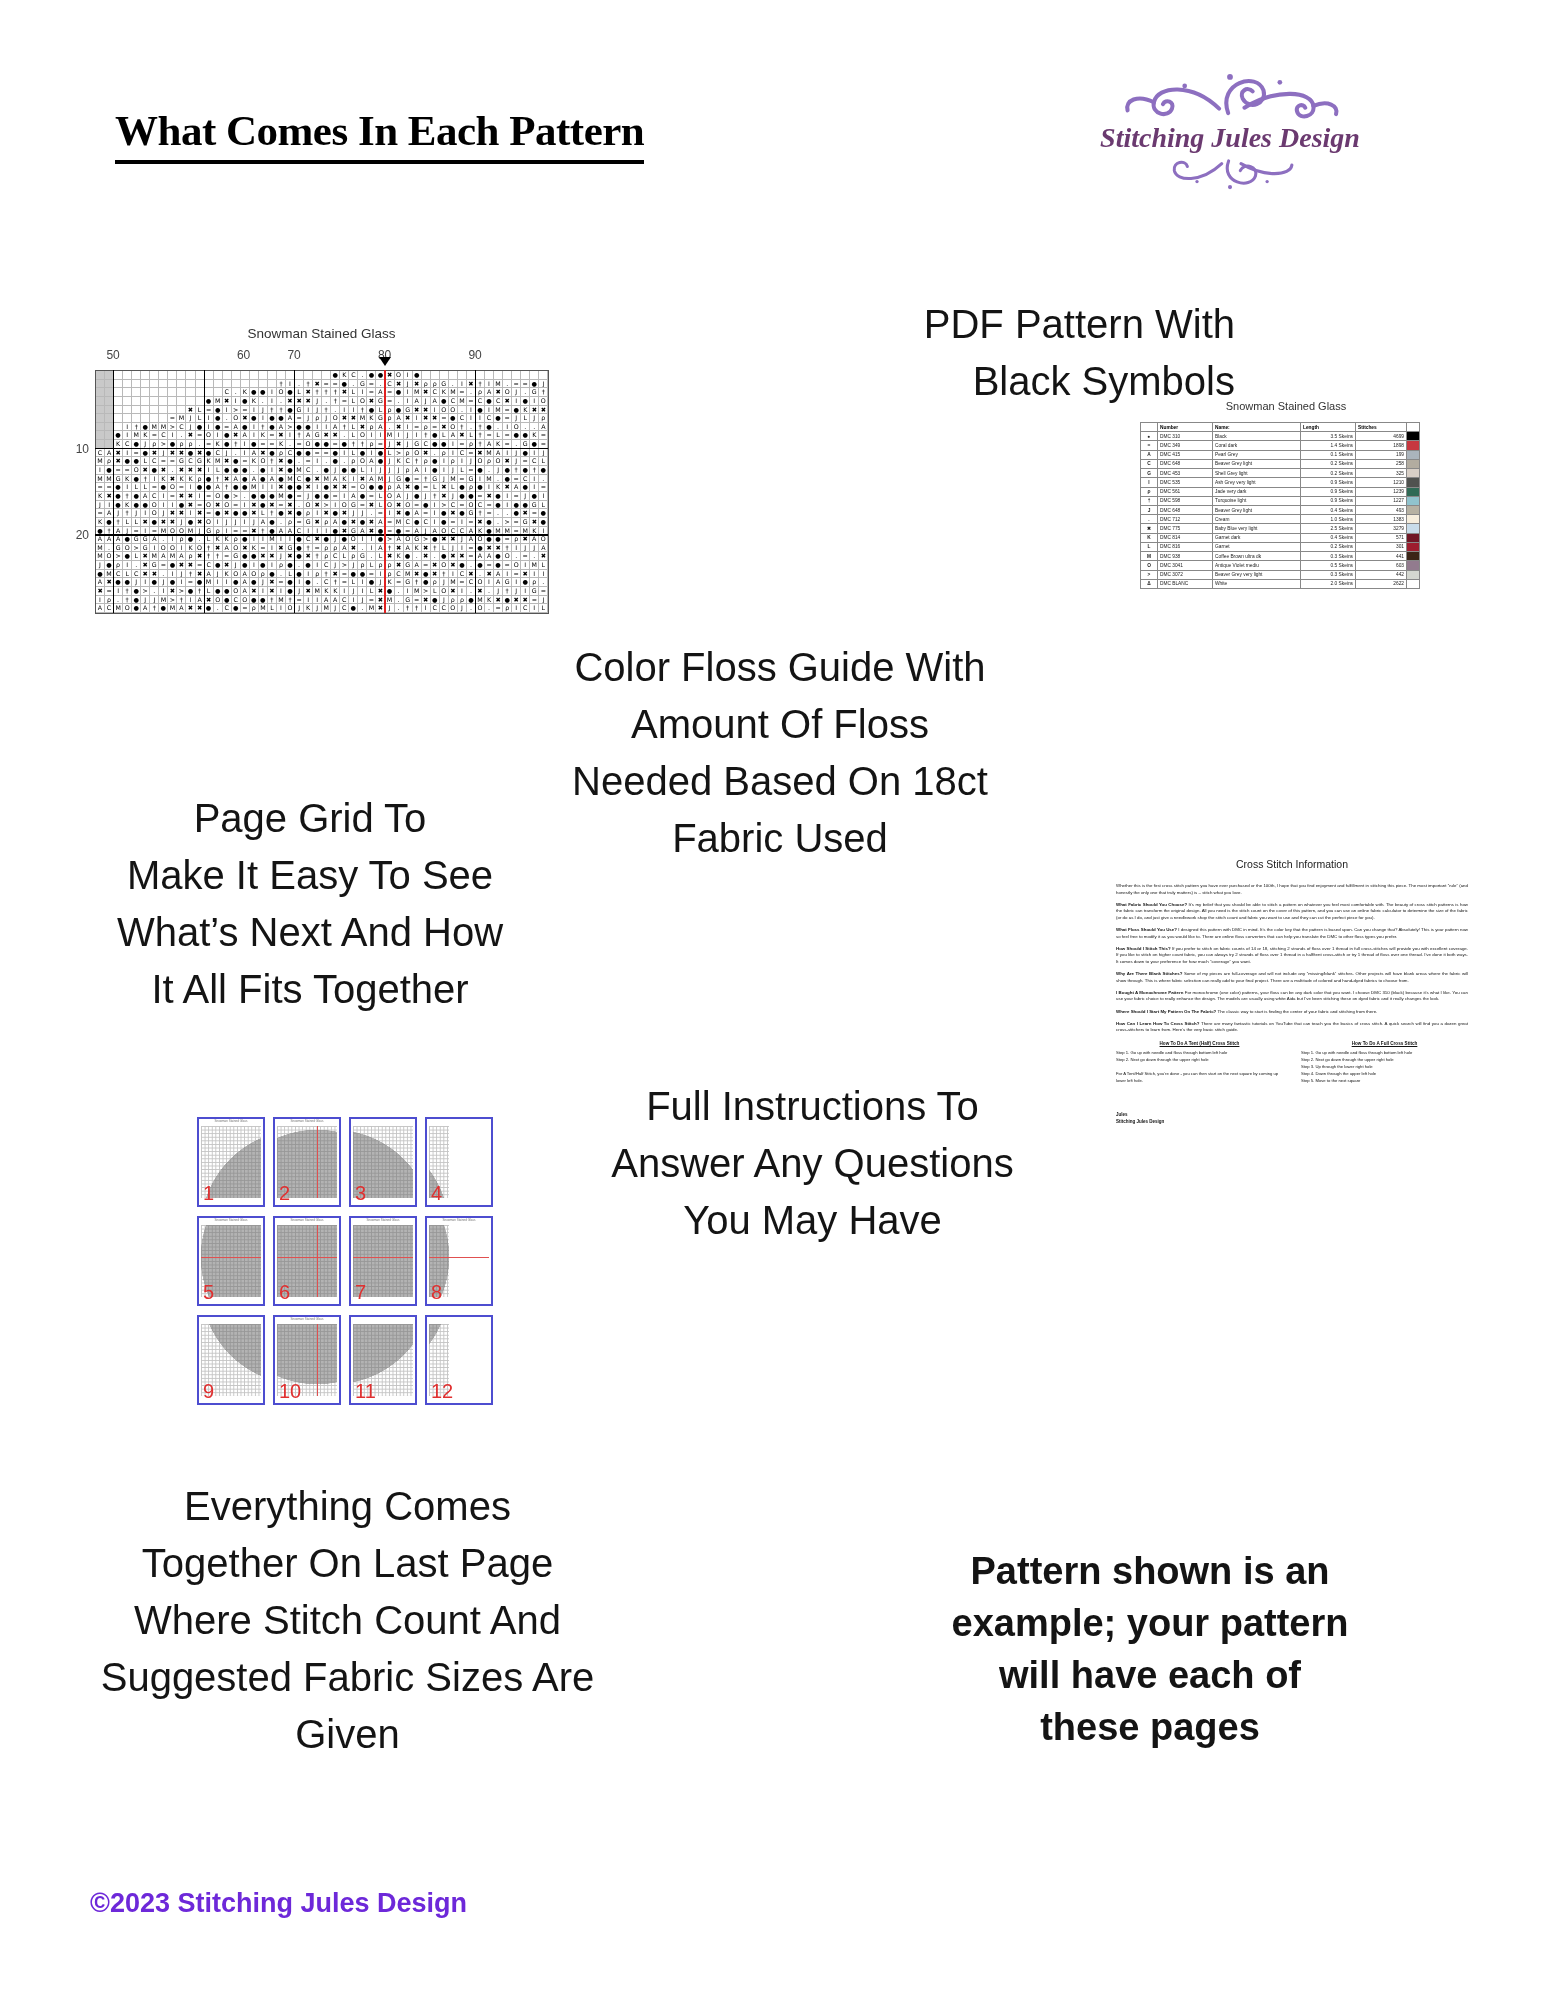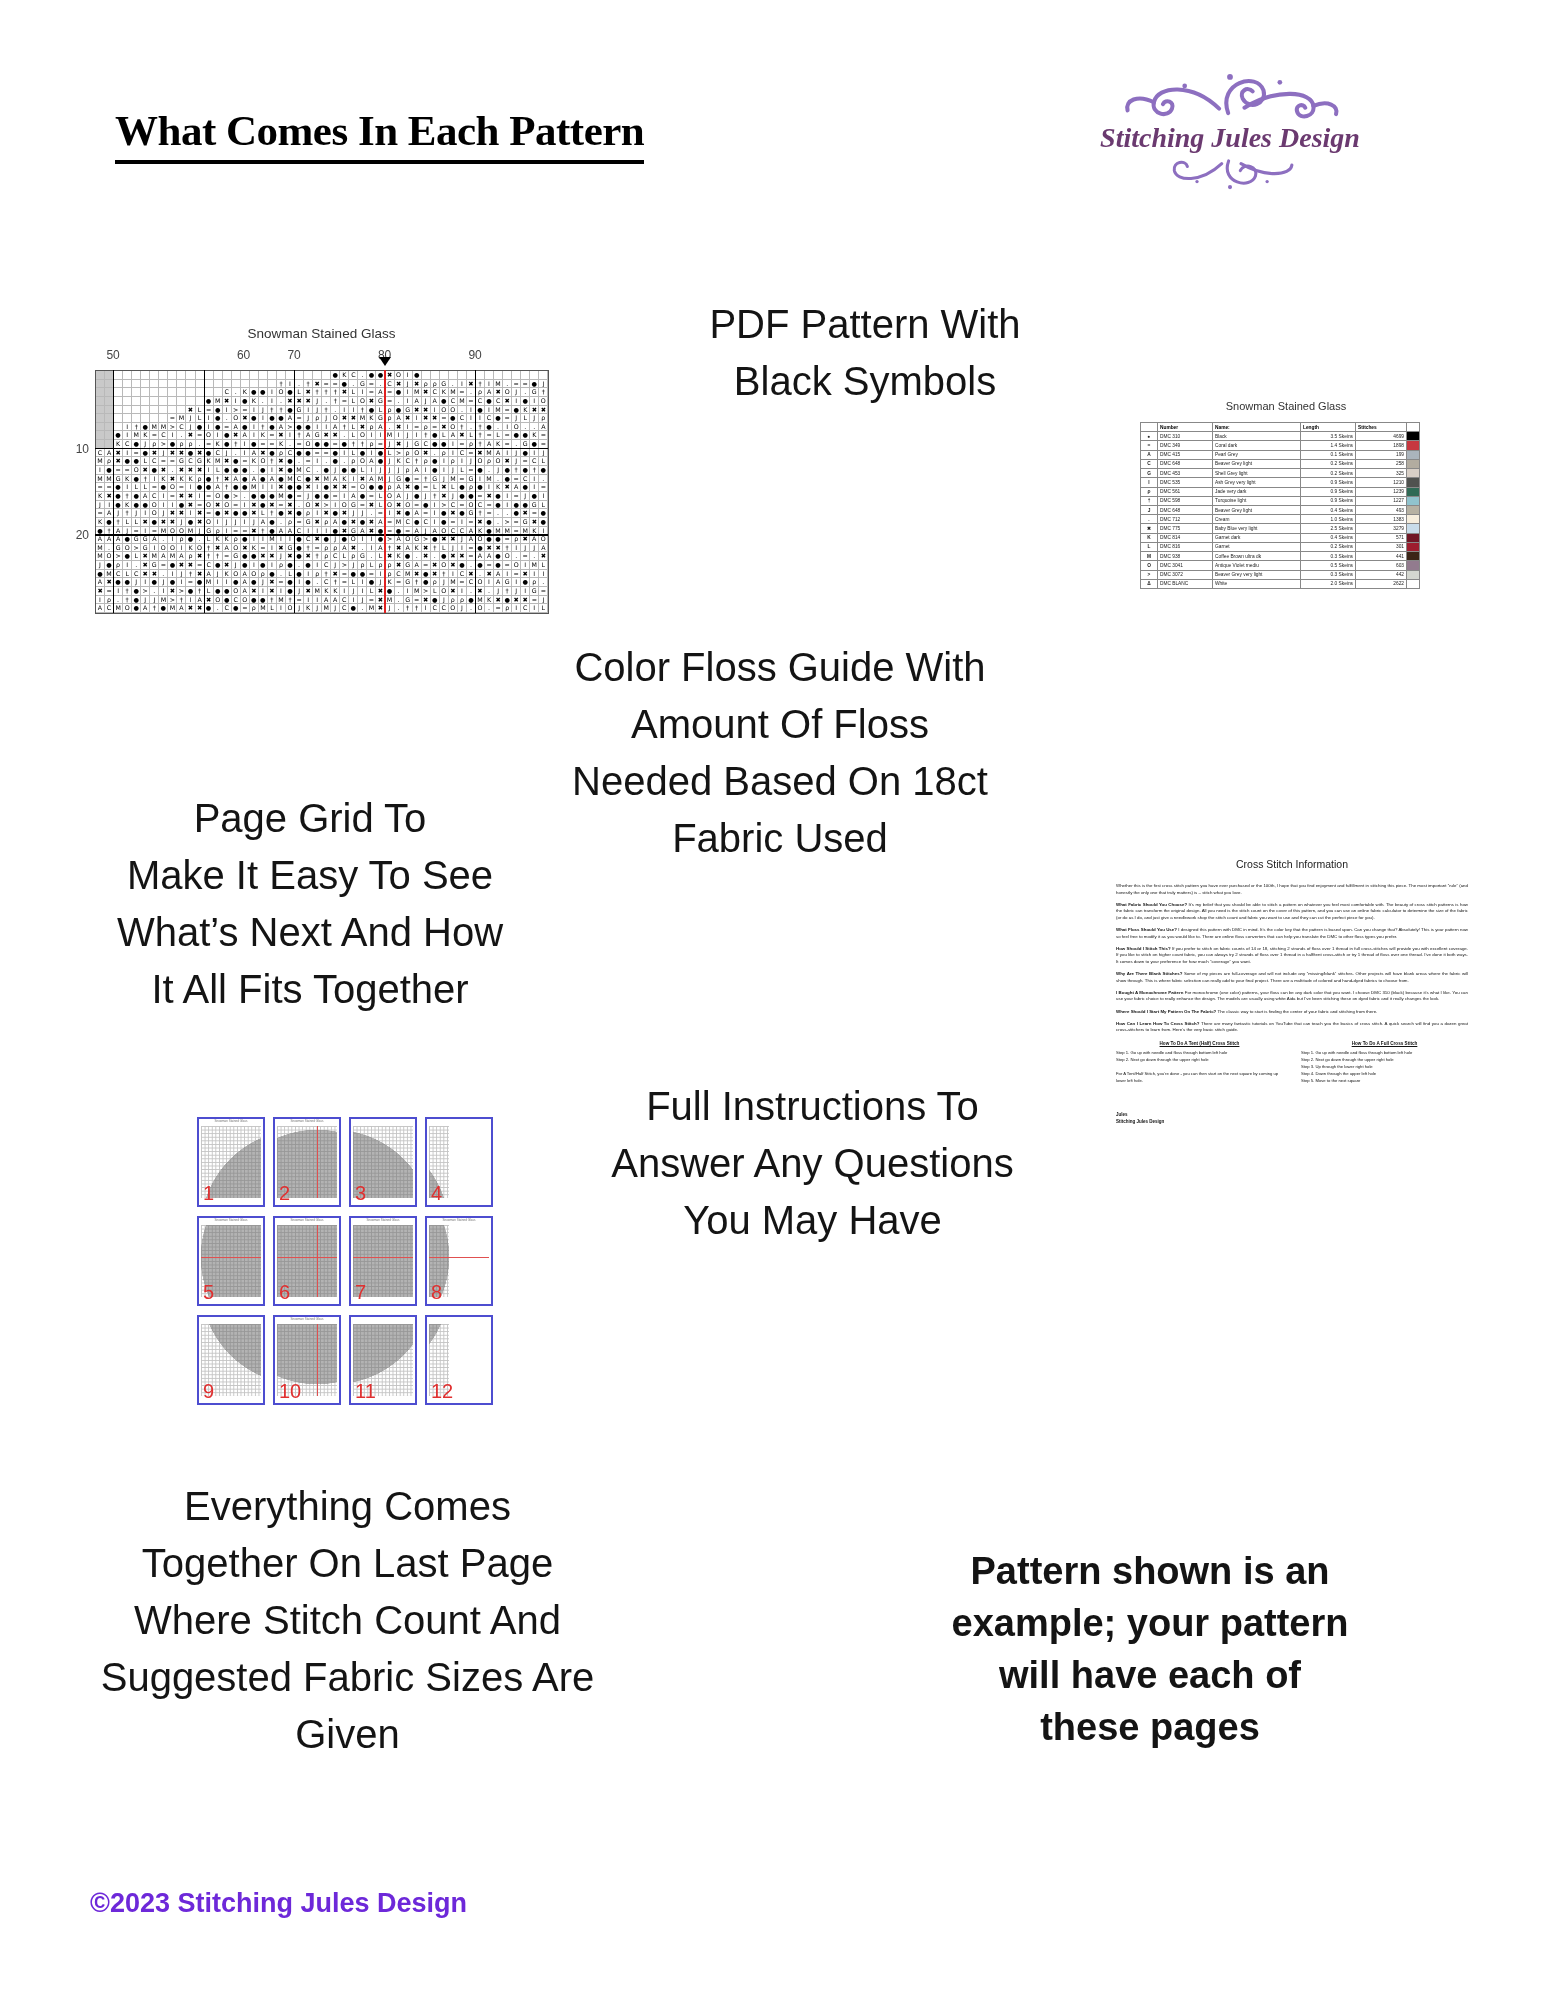--- a/index.html
+++ b/index.html
@@ -11,21 +11,21 @@
     font-weight:700;font-size:43px;letter-spacing:-0.5px;color:#000;
     border-bottom:4px solid #000;padding-bottom:5px;}
   .logo{position:absolute;left:1055px;top:66px;width:350px;text-align:center;}
   .logo-text{font-family:"Liberation Serif",serif;font-style:italic;font-weight:700;
     font-size:28px;color:#6b3a70;line-height:1;text-align:center;}
   .logo svg{display:block;margin:0 auto;}
 
   
   .big-text{position:absolute;font-size:40px;line-height:57px;text-align:center;
     white-space:pre-line;color:#141414;}
-  #pdf-text{left:495px;top:296px;width:740px;}
+  #pdf-text{left:495px;top:296px;width:740px;text-align:right;}
   #floss-text{left:410px;top:627px;width:740px;margin-top:12px;}
   #pagegrid-text{left:0px;top:748px;width:620px;margin-top:42px;}
   #instructions-text{left:440px;top:1078px;width:745px;}
   #lastpage-text{left:40px;top:1478px;width:615px;}
   #example-text{left:860px;top:1545px;width:580px;font-weight:700;font-size:38px;line-height:52px;}
   .footer-text{position:absolute;left:90px;top:1888px;font-weight:700;font-size:27px;color:#6d28d9;}
 
   
   .pattern-chart{position:absolute;left:75px;top:326px;width:480px;height:300px;}
   .chart-title{position:absolute;left:20px;top:0;width:453px;text-align:center;

